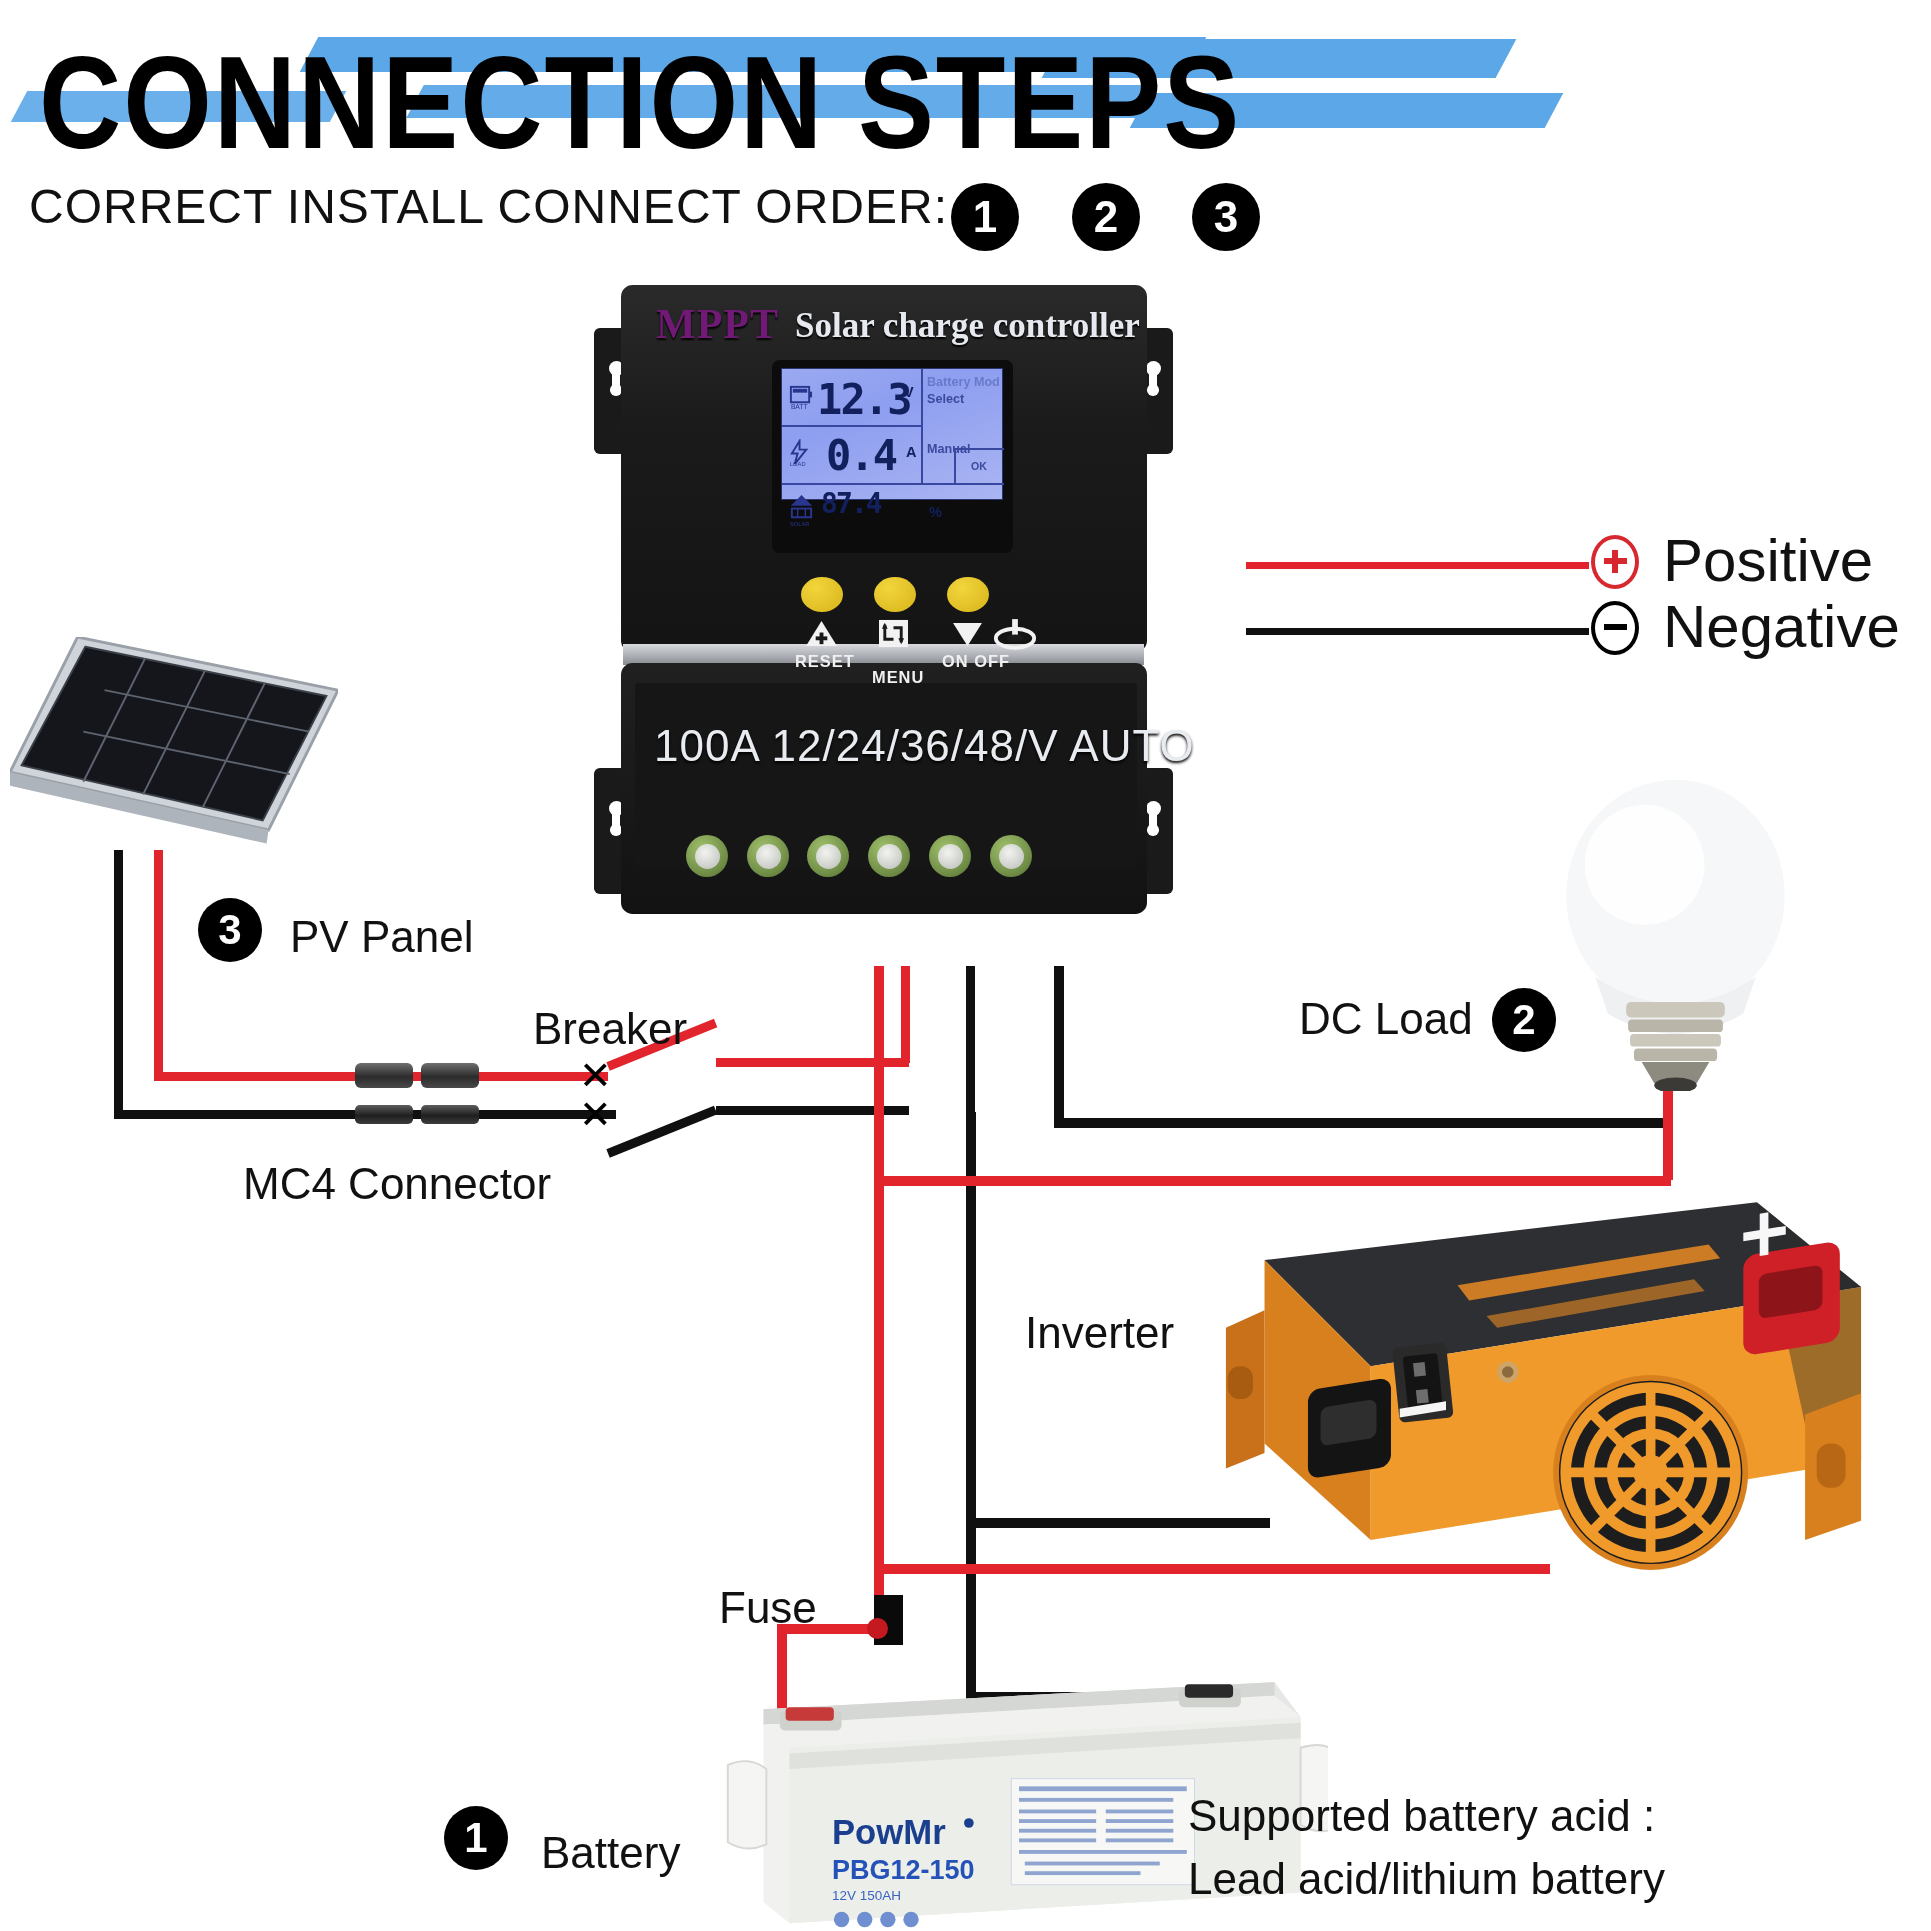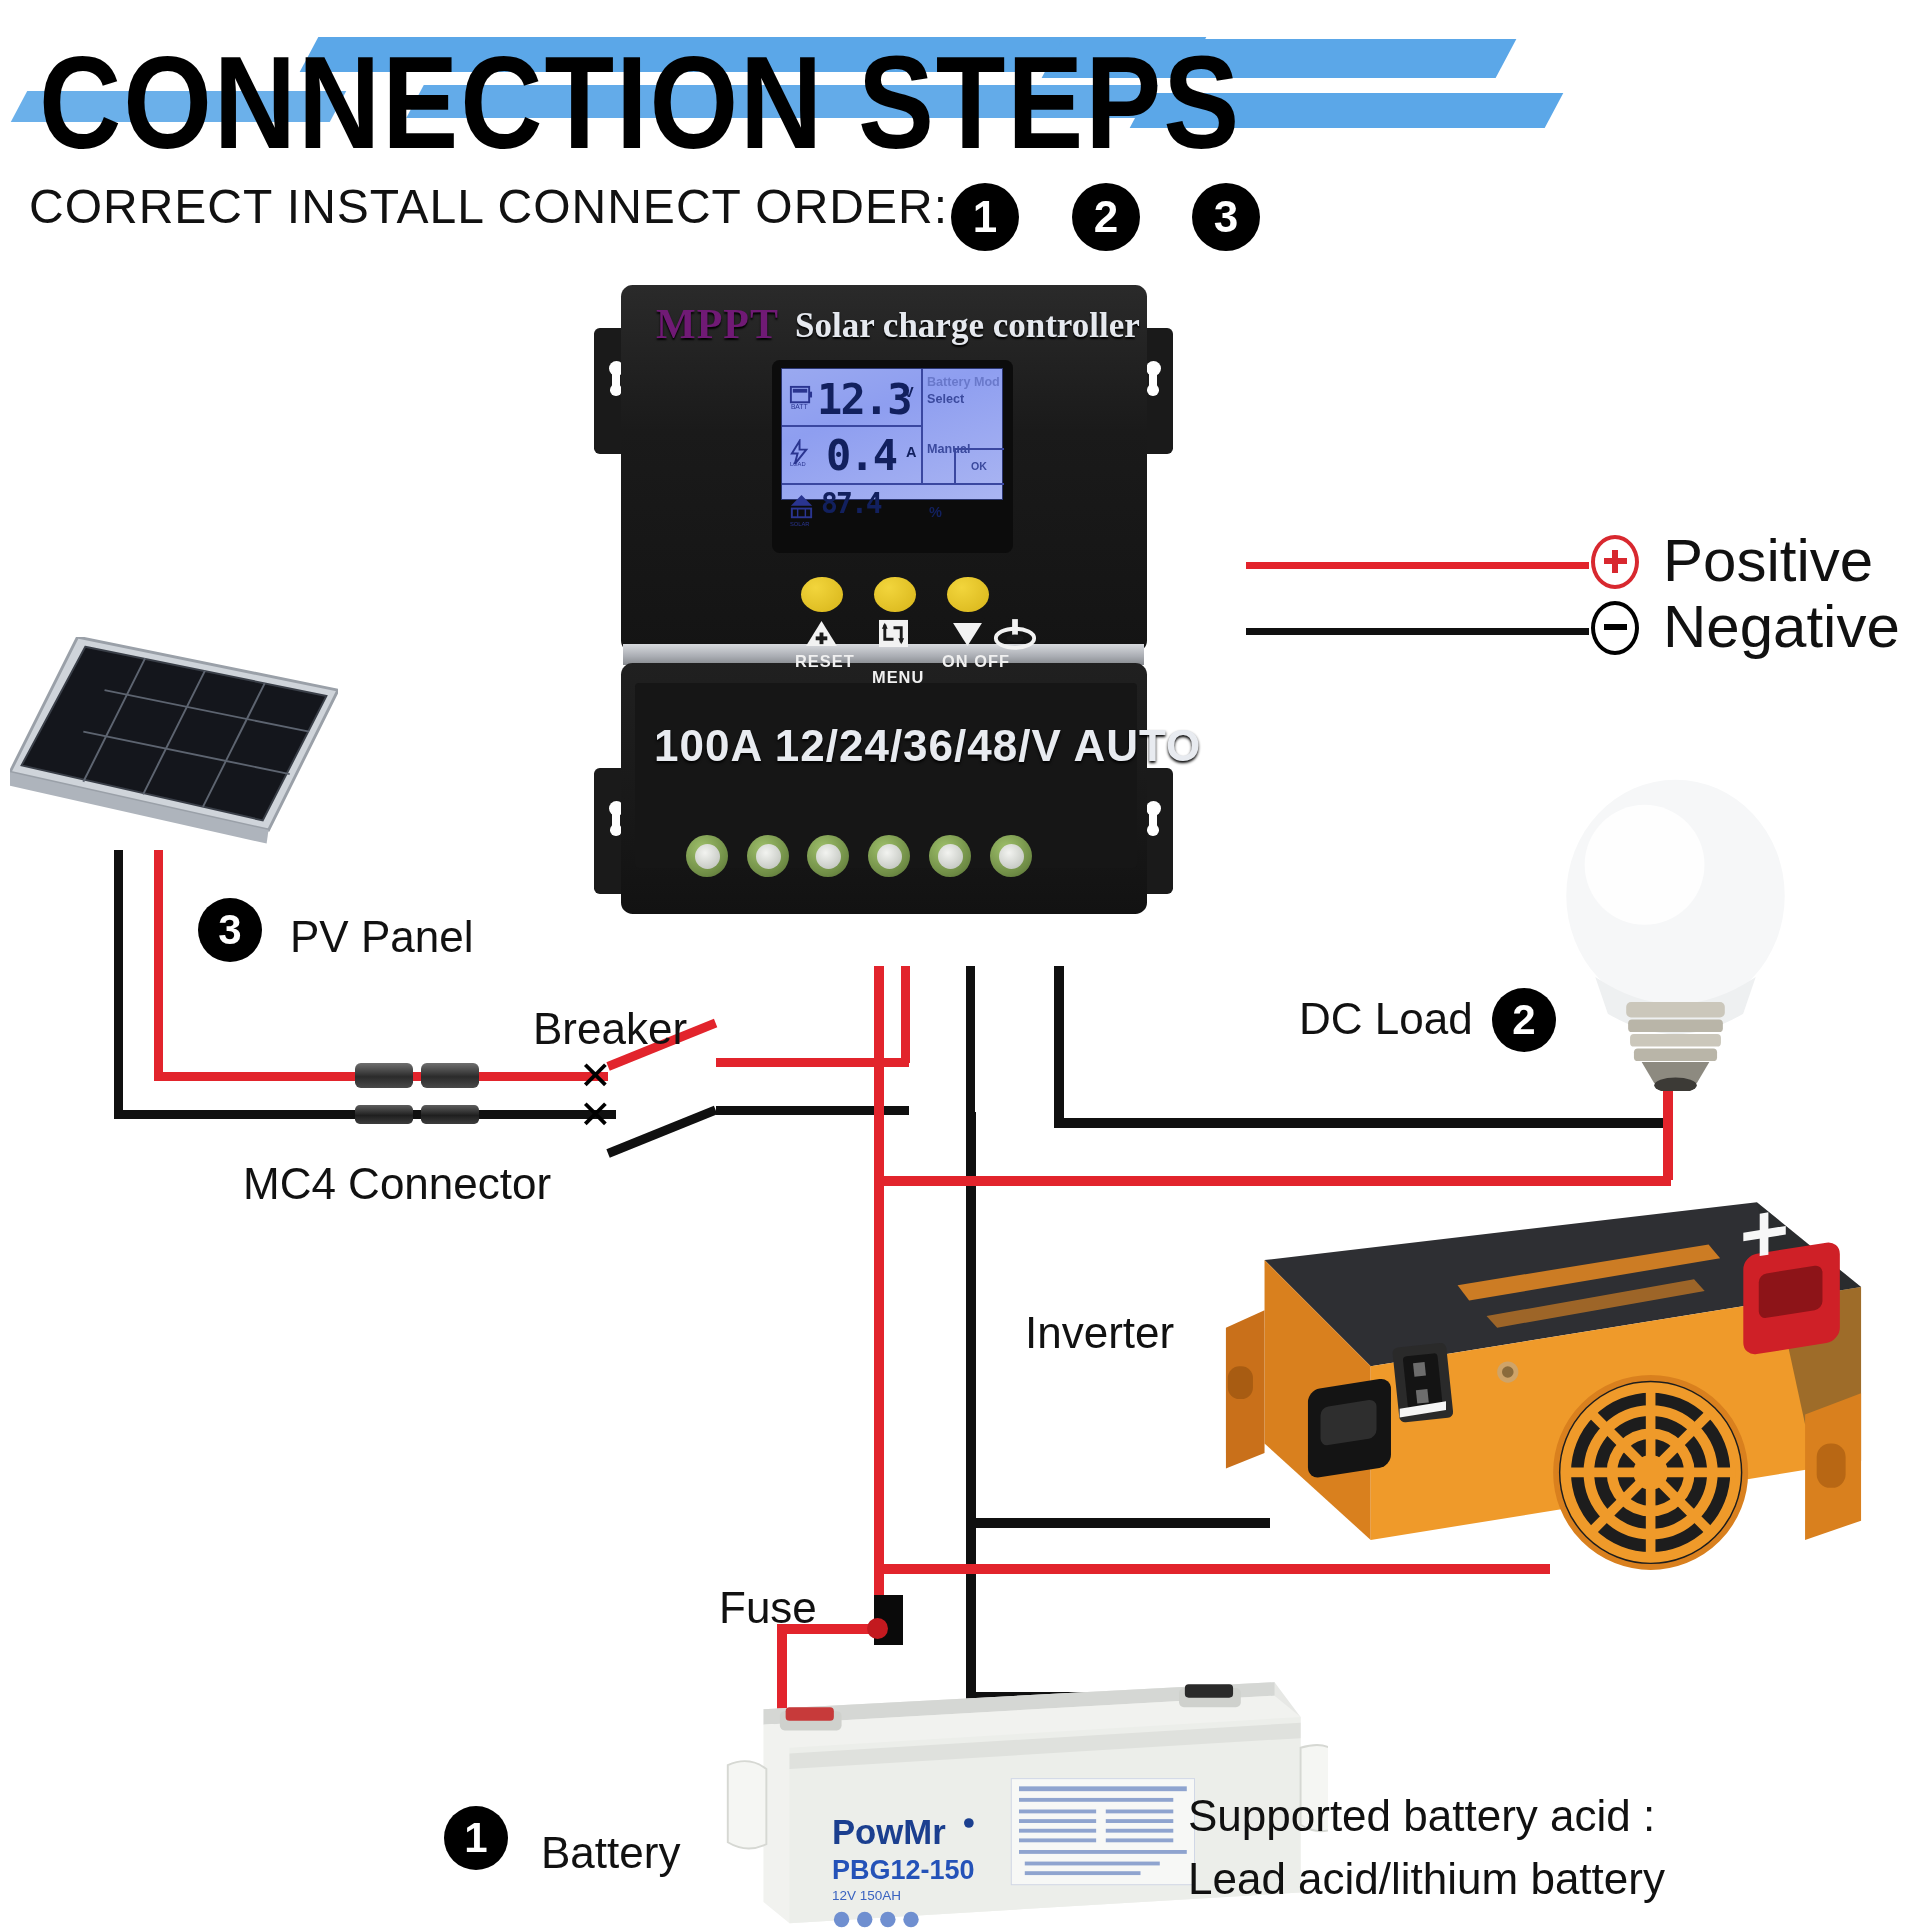--- a/index.html
+++ b/index.html
@@ -47,21 +47,21 @@
   
   #controller{left:594px;top:285px;width:579px;height:686px;}
   .ctrl-body{position:absolute;background:#1c1c1c;border-radius:11.6px;}
   .ctrl-ear{position:absolute;background:#1a1a1a;border-radius:5.8px;}
   .ear-hole{position:absolute;background:#fff;border-radius:50%;}
   .ear-slot{position:absolute;background:#fff;}
   #ctrl-brand{position:absolute;color:#701a75;font-family:"Liberation Serif","DejaVu Serif",serif;
      font-weight:bold;font-size:42px;letter-spacing:1px;text-shadow:0 1.9px 1.9px #000;}
   #ctrl-sub{position:absolute;color:#e6e9ef;font-family:"Liberation Serif","DejaVu Serif",serif;
      font-weight:bold;font-size:35px;text-shadow:0 1.9px 1.9px #000;}
-  #ctrl-model{position:absolute;color:#e8ebf0;font-weight:bold;font-size:44px;letter-spacing:1px;
+  #ctrl-model{position:absolute;color:#e8ebf0;font-weight:normal;font-size:44px;letter-spacing:1px;
      text-shadow:0 1.9px 2.9px #000;white-space:nowrap;text-align:right;}
 
   
   #lcd-bezel{position:absolute;background:#0c0c0c;border-radius:7.7px;}
   #lcd{position:absolute;background:linear-gradient(160deg,#9aa9f0 0%,#8e9ef0 35%,#aab5f2 100%);
        border:1.9px solid #2a3570;box-sizing:border-box;}
   .lcd-num{position:absolute;font-family:"DejaVu Sans Mono","Liberation Mono",monospace;
      color:#12205e;font-weight:bold;letter-spacing:-1.9px;}
   .lcd-unit{position:absolute;color:#12205e;font-weight:bold;}
   .lcd-div{position:absolute;background:#3a47a0;}

